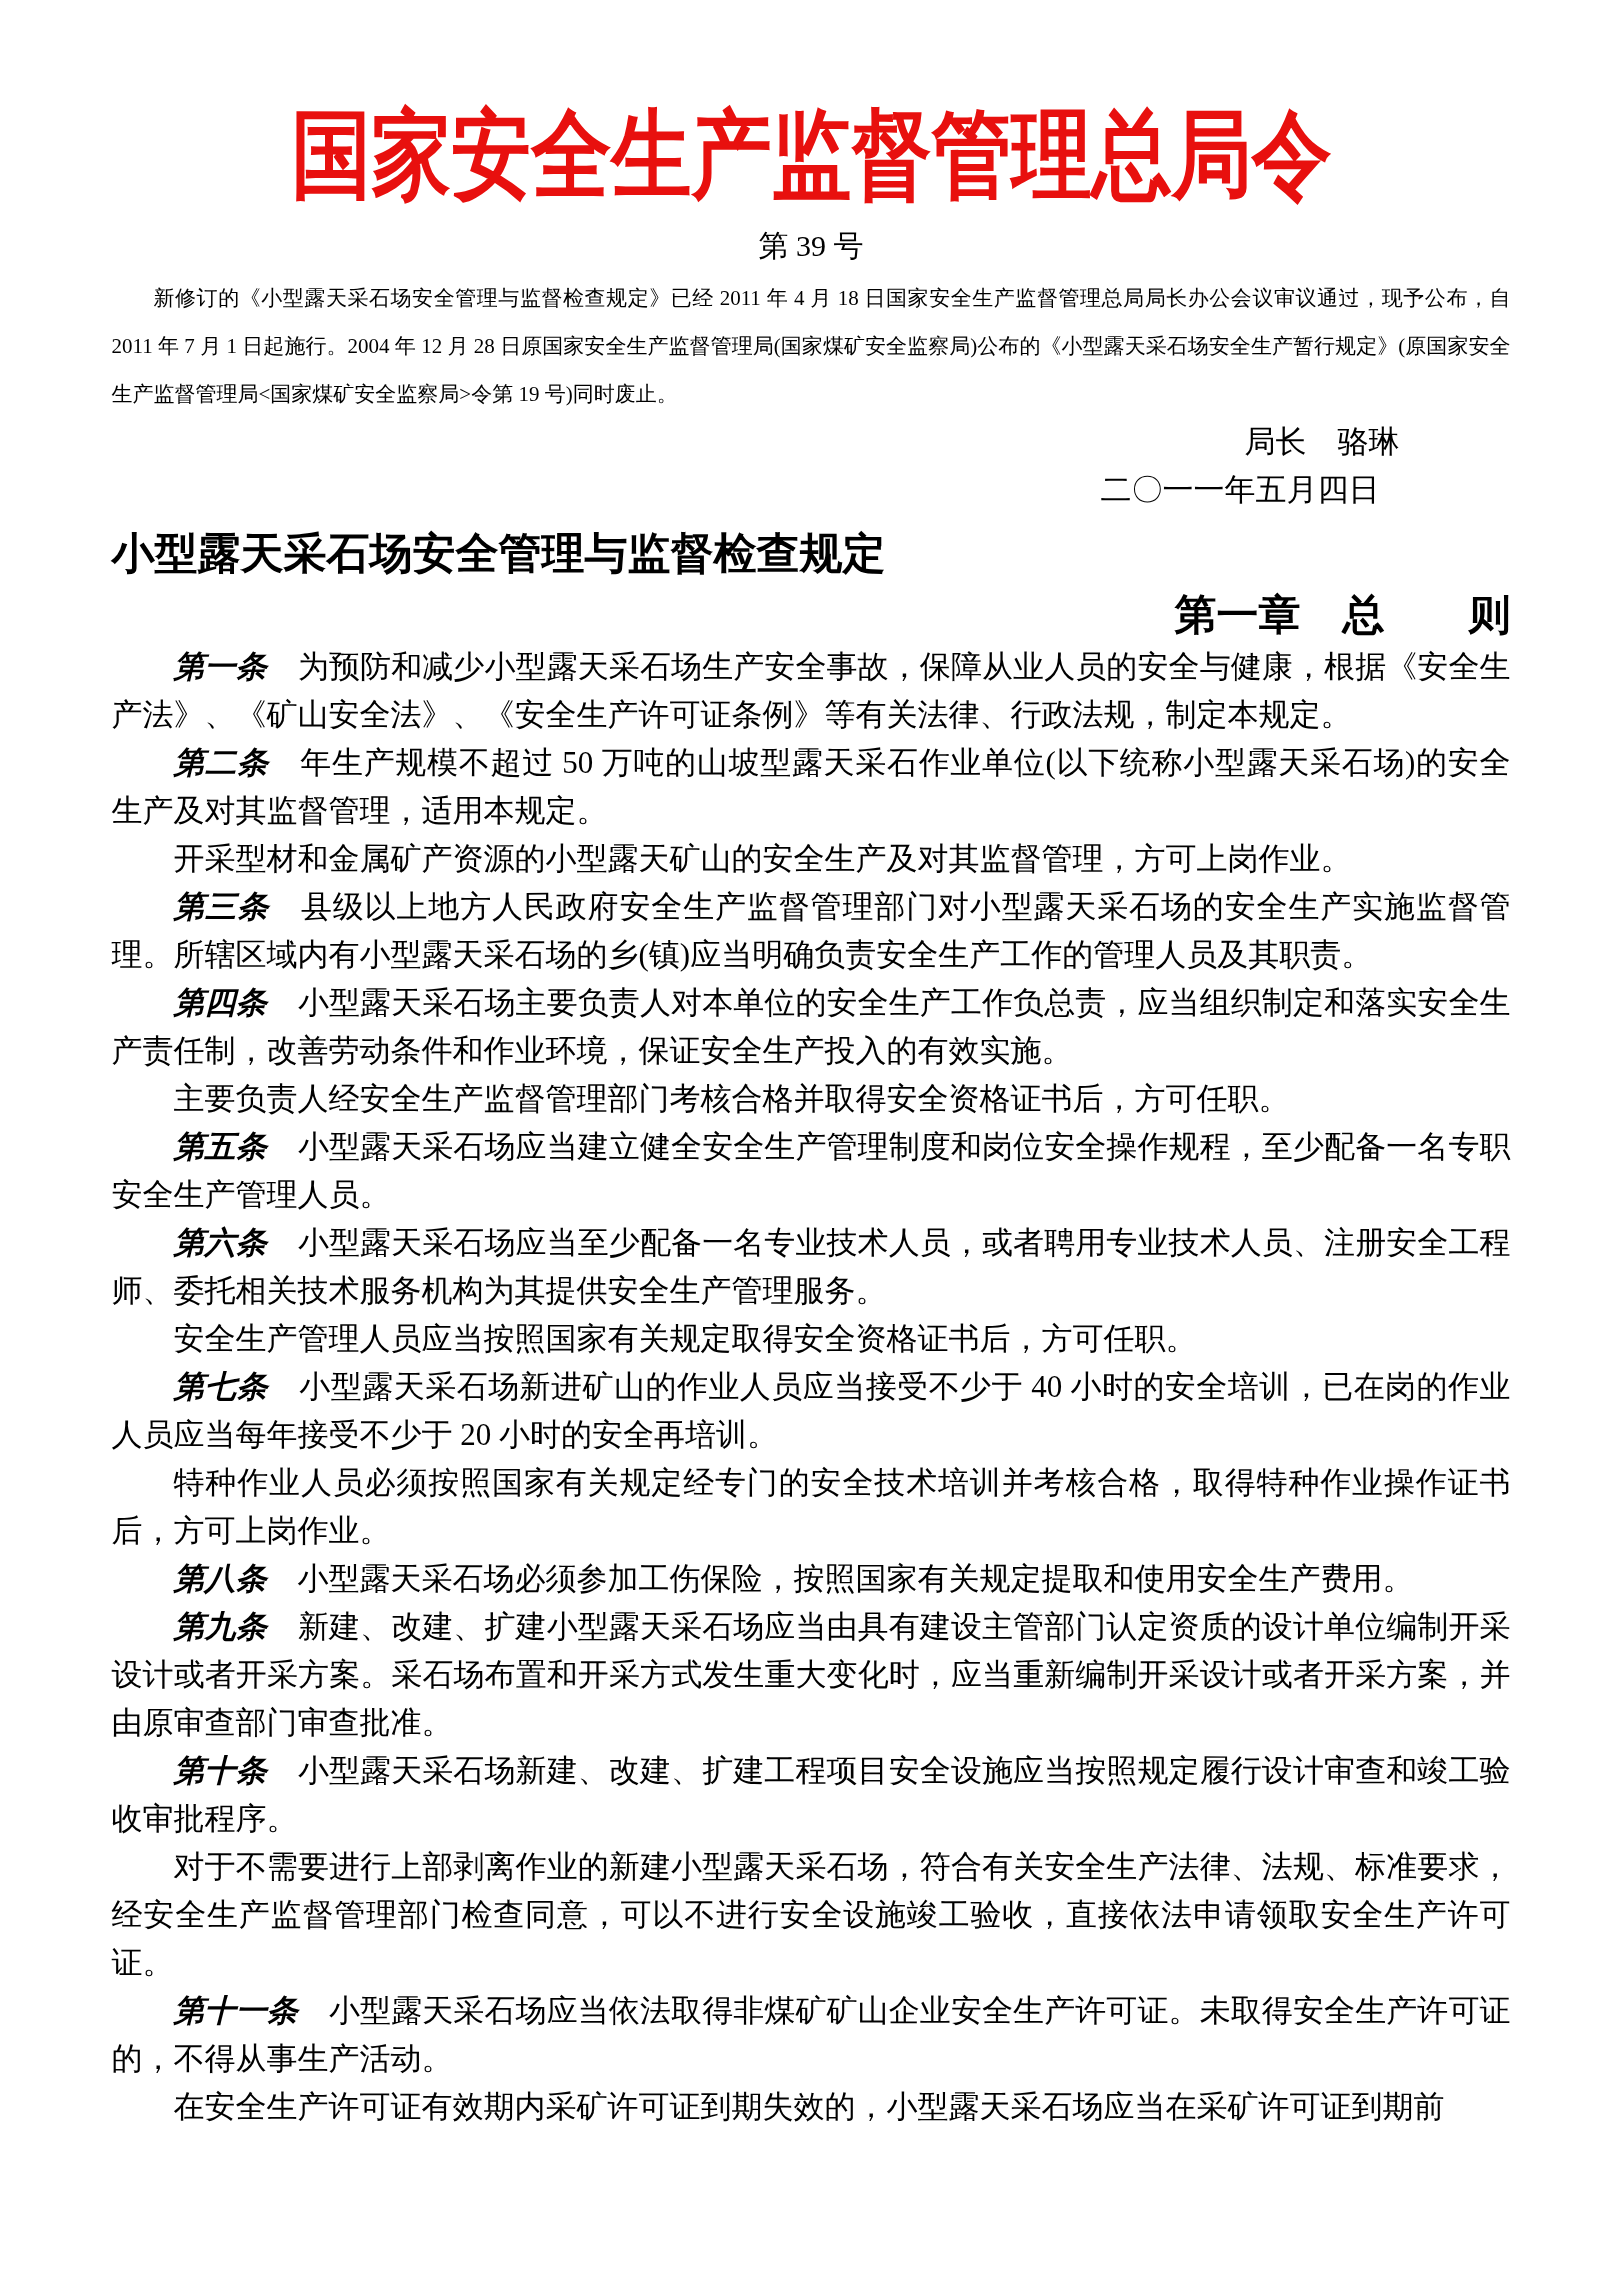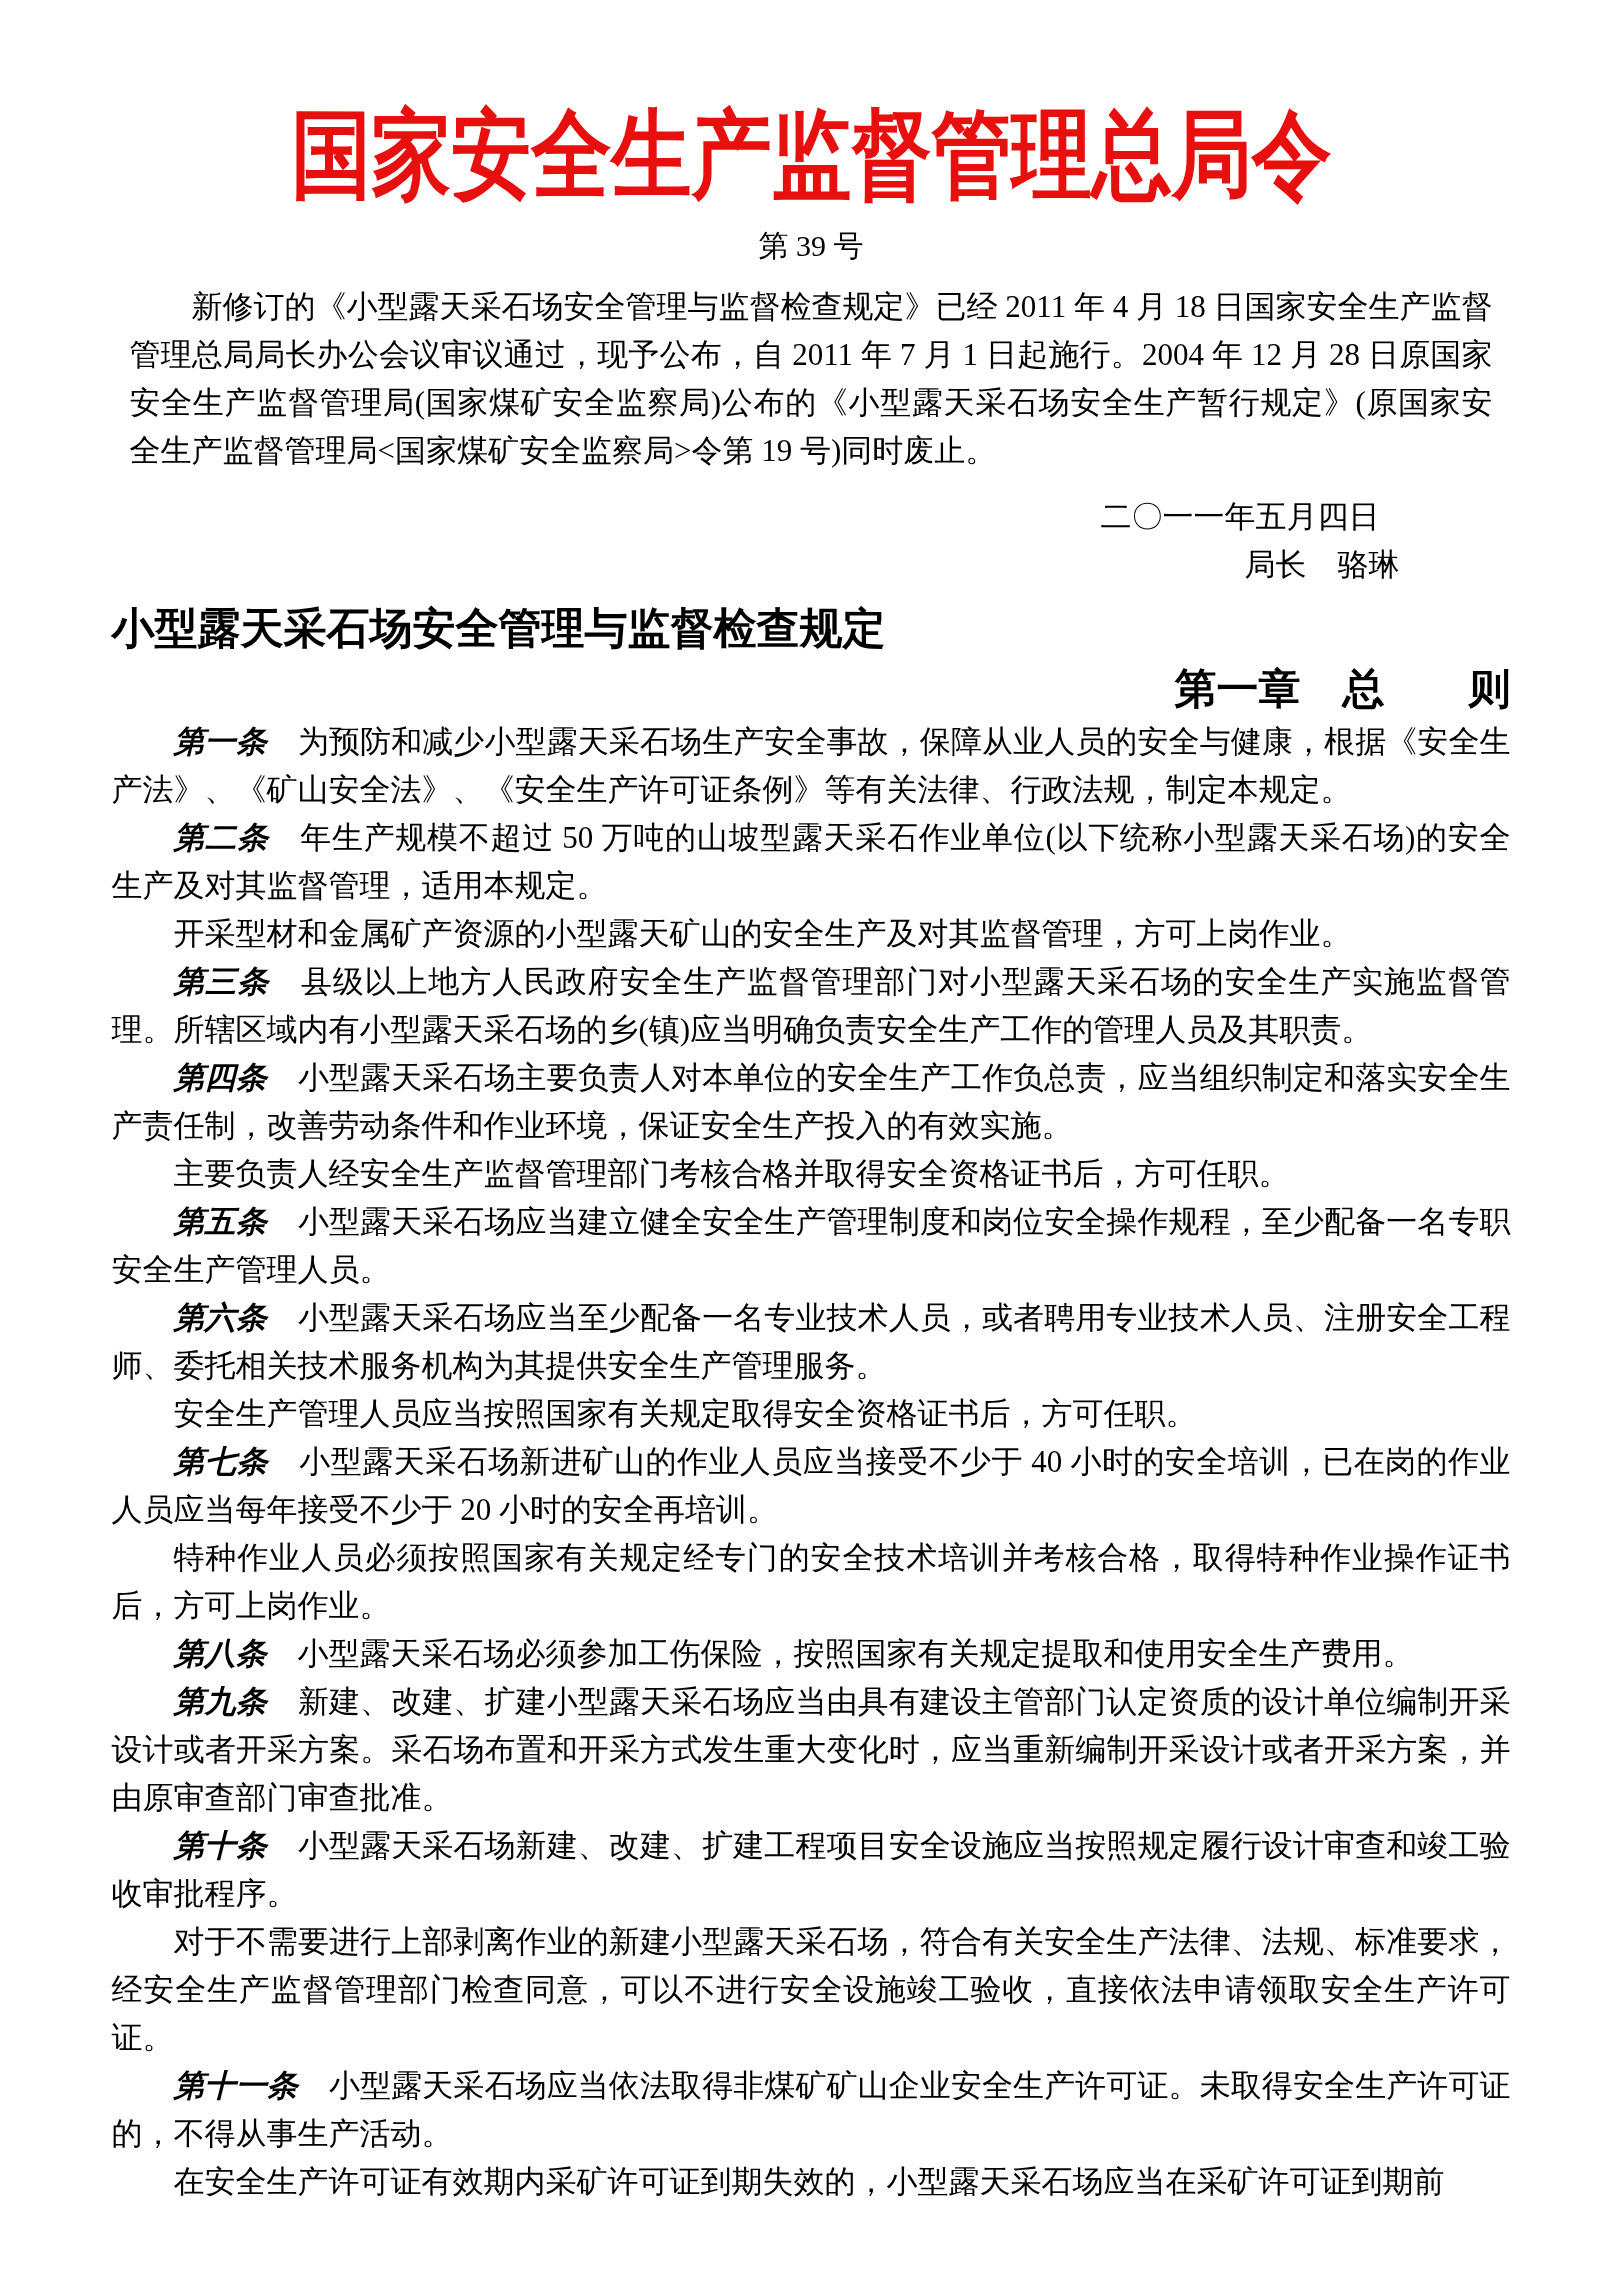--- a/index.html
+++ b/index.html
@@ -27,22 +27,22 @@
   }
   .order-no {
     text-align: center;
     font-size: 30px;
     line-height: 39px;
     margin-top: 17px;
     margin-bottom: 9.2px;
   }
 
   .body-para {
-    margin: 18px;
-    font-size: 31px;
+    margin: 0;
+    font-size: 21px;
     line-height: 48px;
     text-align: justify;
     text-indent: 2em;
   }
   .sign-line {
     margin: 0;
     font-size: 31px;
     line-height: 48px;
     text-align: right;
   }
@@ -81,23 +81,23 @@
 
 <div class="page">
   <div class="content">
 
     <h1 class="agency-title" style="color: rgb(232, 16, 14);">国家安全生产监督管理总局令</h1>
 
     <div class="order-no">第 39 号</div>
 
     <p class="body-para">新修订的《小型露天采石场安全管理与监督检查规定》已经 2011 年 4 月 18 日国家安全生产监督管理总局局长办公会议审议通过，现予公布，自 2011 年 7 月 1 日起施行。2004 年 12 月 28 日原国家安全生产监督管理局(国家煤矿安全监察局)公布的《小型露天采石场安全生产暂行规定》(原国家安全生产监督管理局&lt;国家煤矿安全监察局&gt;令第 19 号)同时废止。</p>
 
+    <p class="sign-line sign-name">局长　骆琳</p>
+
     <p class="sign-line sign-date">二〇一一年五月四日</p>
-
-    <p class="sign-line sign-name">局长　骆琳</p>
 
     <h2 class="doc-title">小型露天采石场安全管理与监督检查规定</h2>
 
     <div>
 
         <p class="blk blk-chapter"><span class="label"></span><span>第一章　总　　则</span></p>
 
         <p class="blk blk-article"><span class="label">第一条</span><span>　为预防和减少小型露天采石场生产安全事故，保障从业人员的安全与健康，根据《安全生产法》、《矿山安全法》、《安全生产许可证条例》等有关法律、行政法规，制定本规定。</span></p>
 
         <p class="blk blk-article"><span class="label">第二条</span><span>　年生产规模不超过 50 万吨的山坡型露天采石作业单位(以下统称小型露天采石场)的安全生产及对其监督管理，适用本规定。</span></p>

